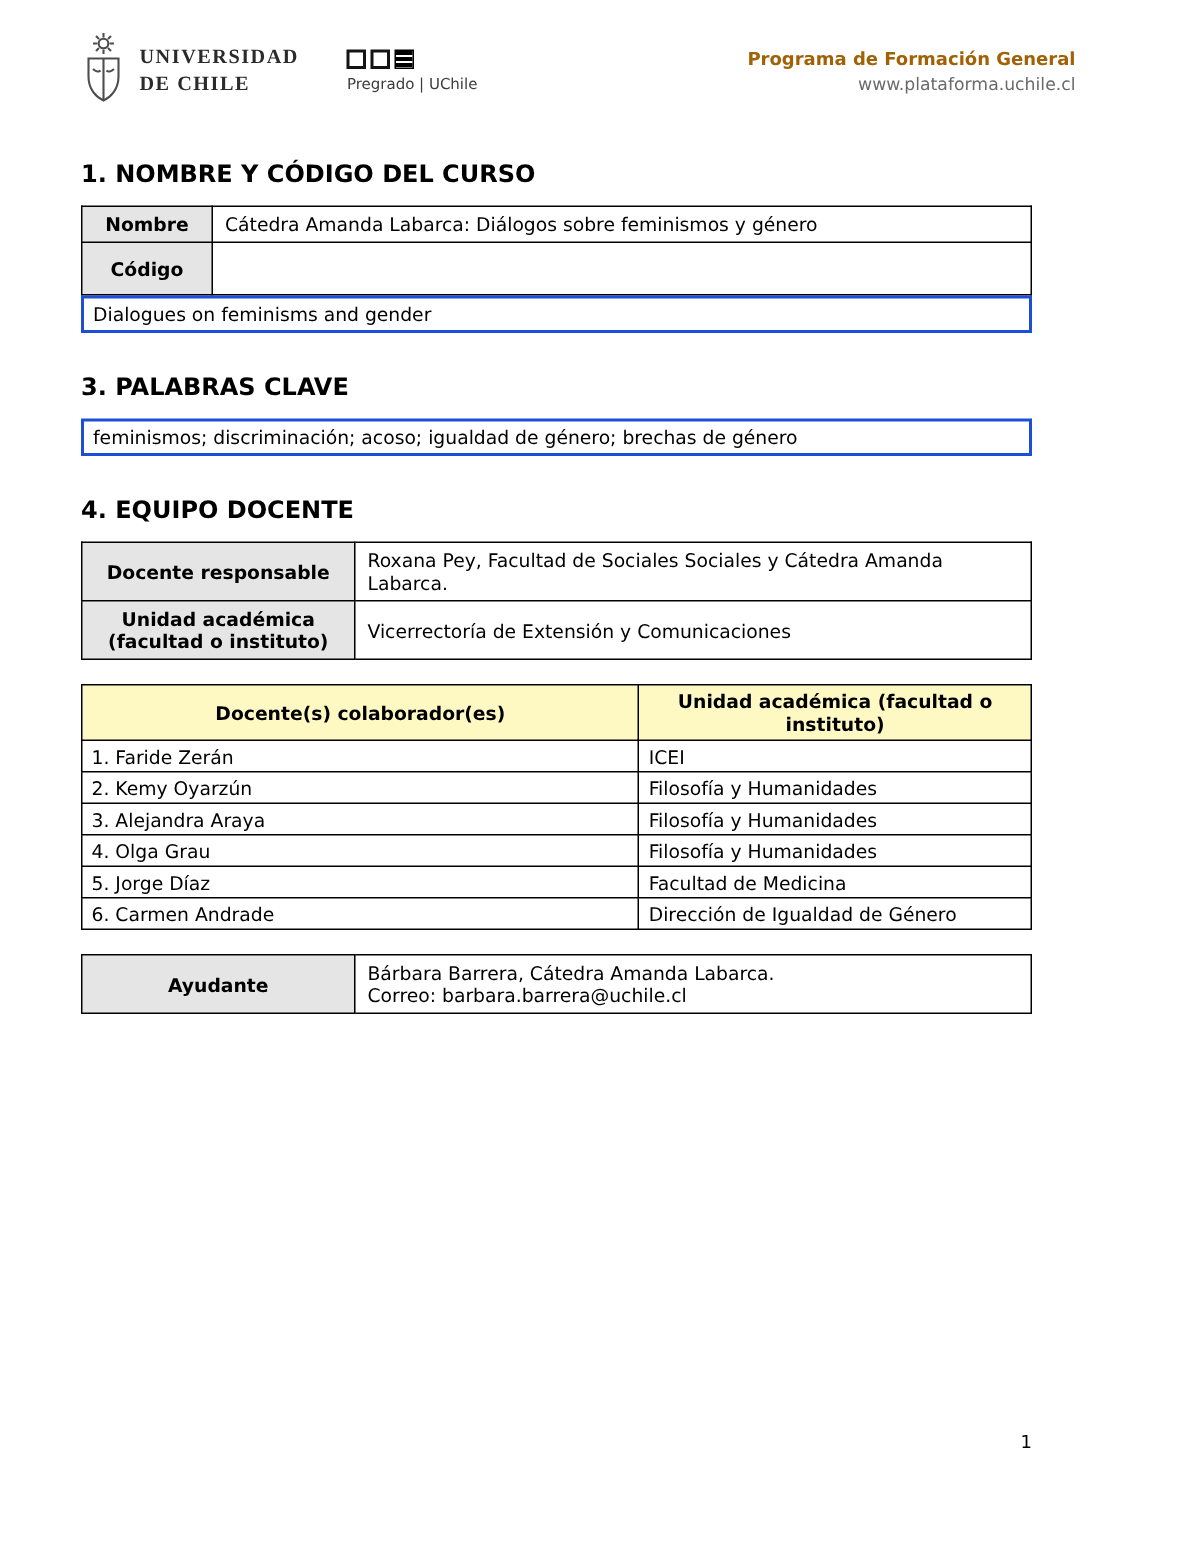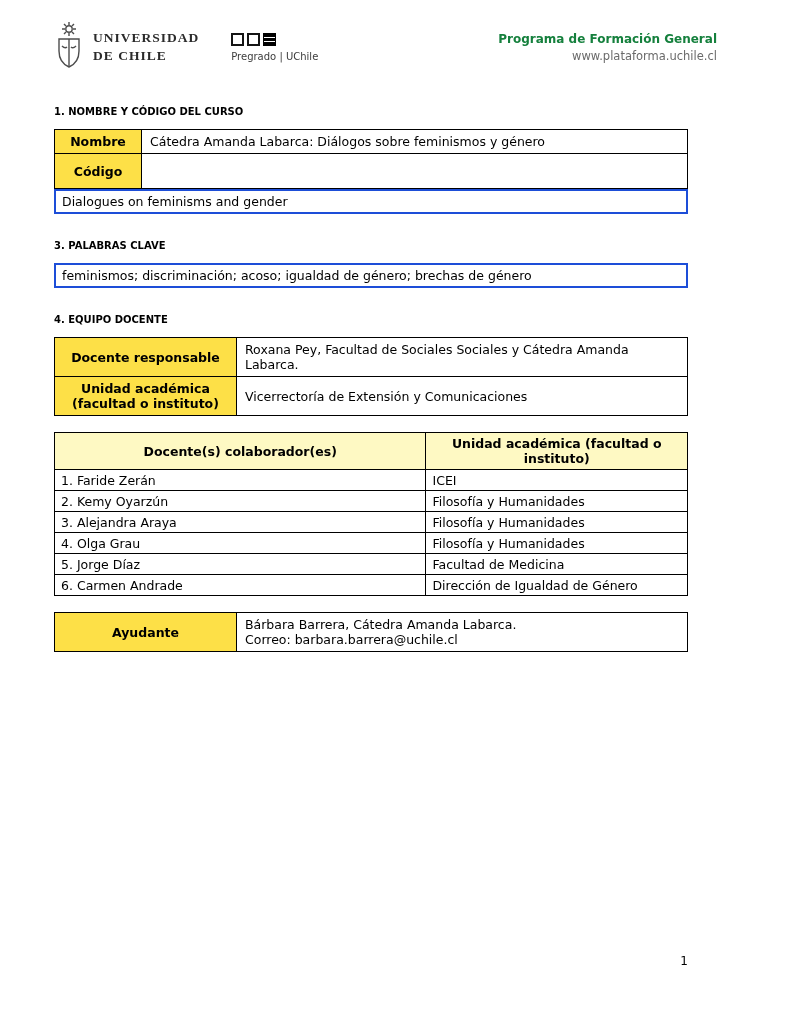--- a/index.html
+++ b/index.html
@@ -21,34 +21,34 @@
   .brand-mid { margin-left:32px; display:flex; flex-direction:column; gap:5px; }
   .squares { display:flex; gap:3px; align-items:center; }
   .sq { width:13px; height:13px; box-sizing:border-box; }
   .sq-outline { border:2px solid #141414; background:#fff; }
   .sq-filled {
     border:1px solid #000;
     background:repeating-linear-gradient(180deg, #000 0 3px, #fff 3px 4px);
   }
   .pregrado-label { font-size:10px; color:#3c3c3c; }
   .brand-right { margin-left:auto; text-align:right; }
-  .prog-title { font-weight:bold; font-size:12px; color:#15803d; }
+  .prog-title { font-weight:bold; font-size:12px; color:#a16207; }
   .prog-url { font-size:11.5px; color:#6a6a6a; margin-top:3px; }
 
   
   .doc-title { text-align:center; font-weight:bold; margin-top:70px; margin-bottom:40px; line-height:1.3; }
   .t1 { font-size:19px; }
   .t2 { font-size:16.5px; }
 
   
-  h2.section { font-size:10px; font-weight:bold; margin:26px 0 12px 0; }
+  h2.section { font-size:16px; font-weight:bold; margin:26px 0 12px 0; }
 
   table.tbl { border-collapse:collapse; width:100%; table-layout:fixed; }
   .tbl td, .tbl th { border:1px solid #000; padding:4px 8px; vertical-align:middle; word-wrap:break-word; }
-  td.lbl { background:#fde047; font-weight:bold; text-align:center; }
+  td.lbl { background:#e5e5e5; font-weight:bold; text-align:center; }
   td.val { text-align:left; }
   .w1 { width:70px; }
   .w2 { width:165px; }
   tr.tall td { height:26px; }
 
   .box { border:2px solid #1d4ed8; padding:3px 6px; }
 
   .colab { margin-top:16px; }
   .colab th { background:#fef9c3; font-weight:bold; text-align:center; padding:3px 8px; }
   .colab td { padding:2.5px 6px; }

